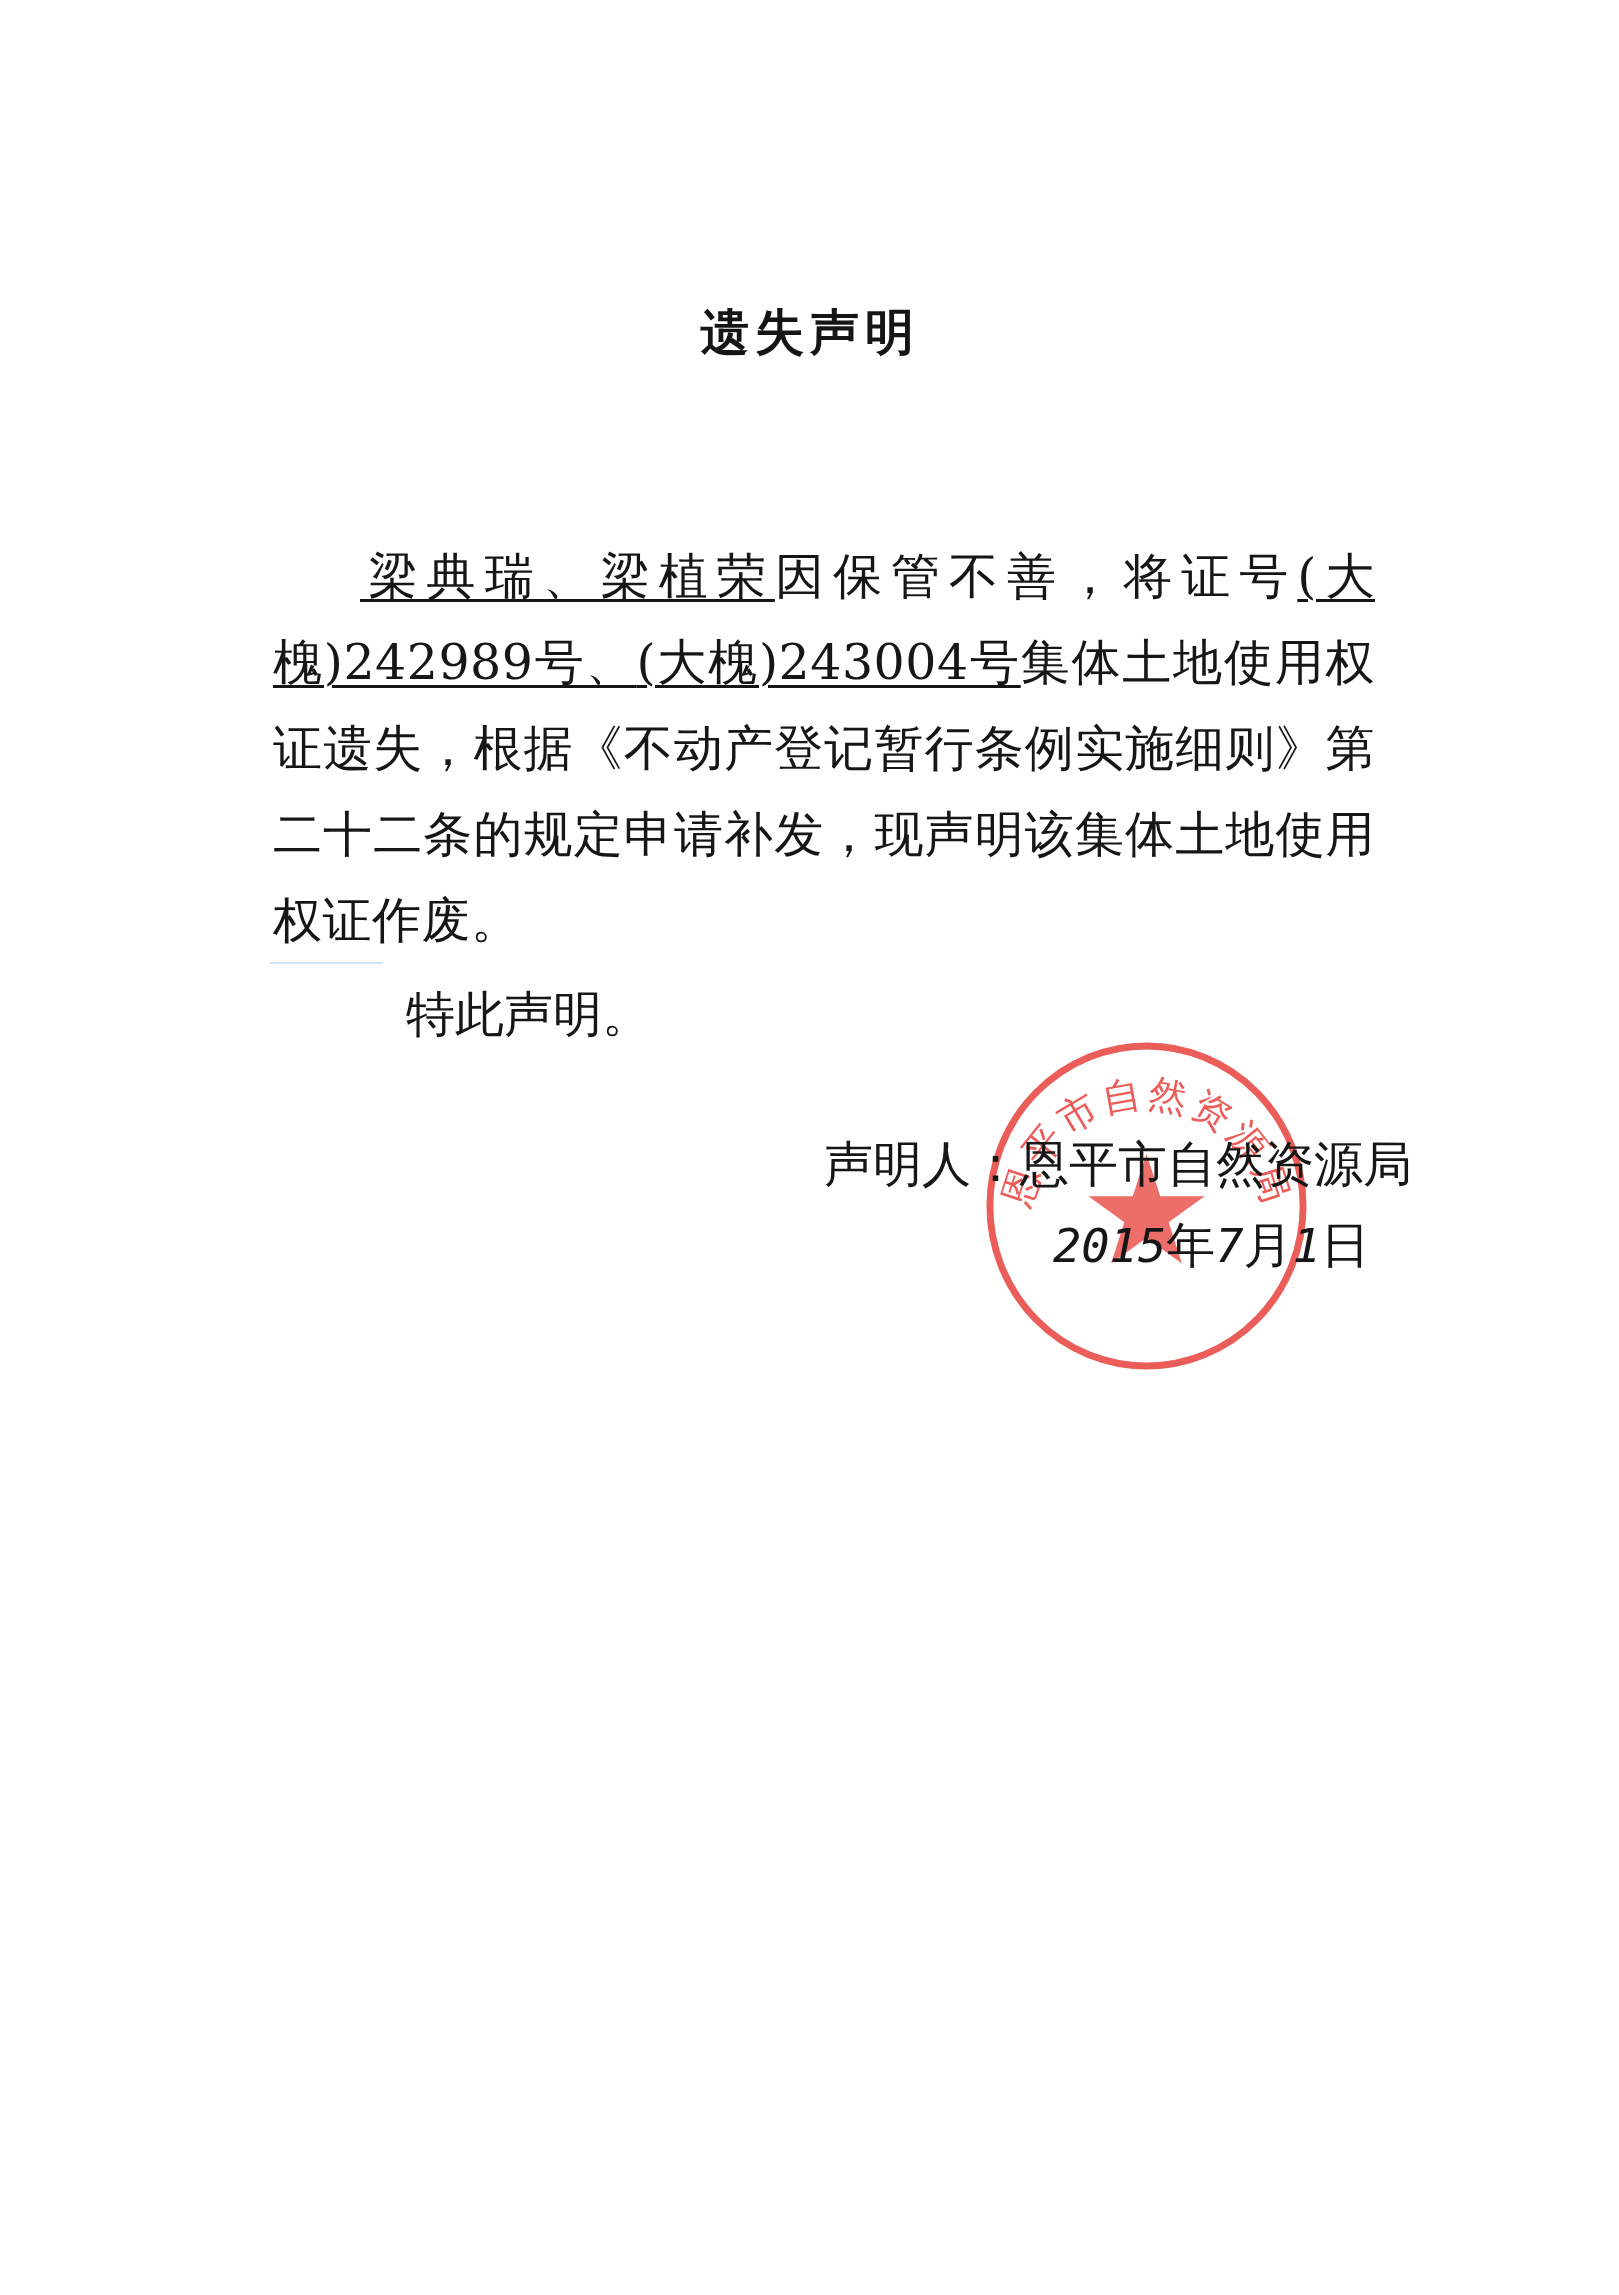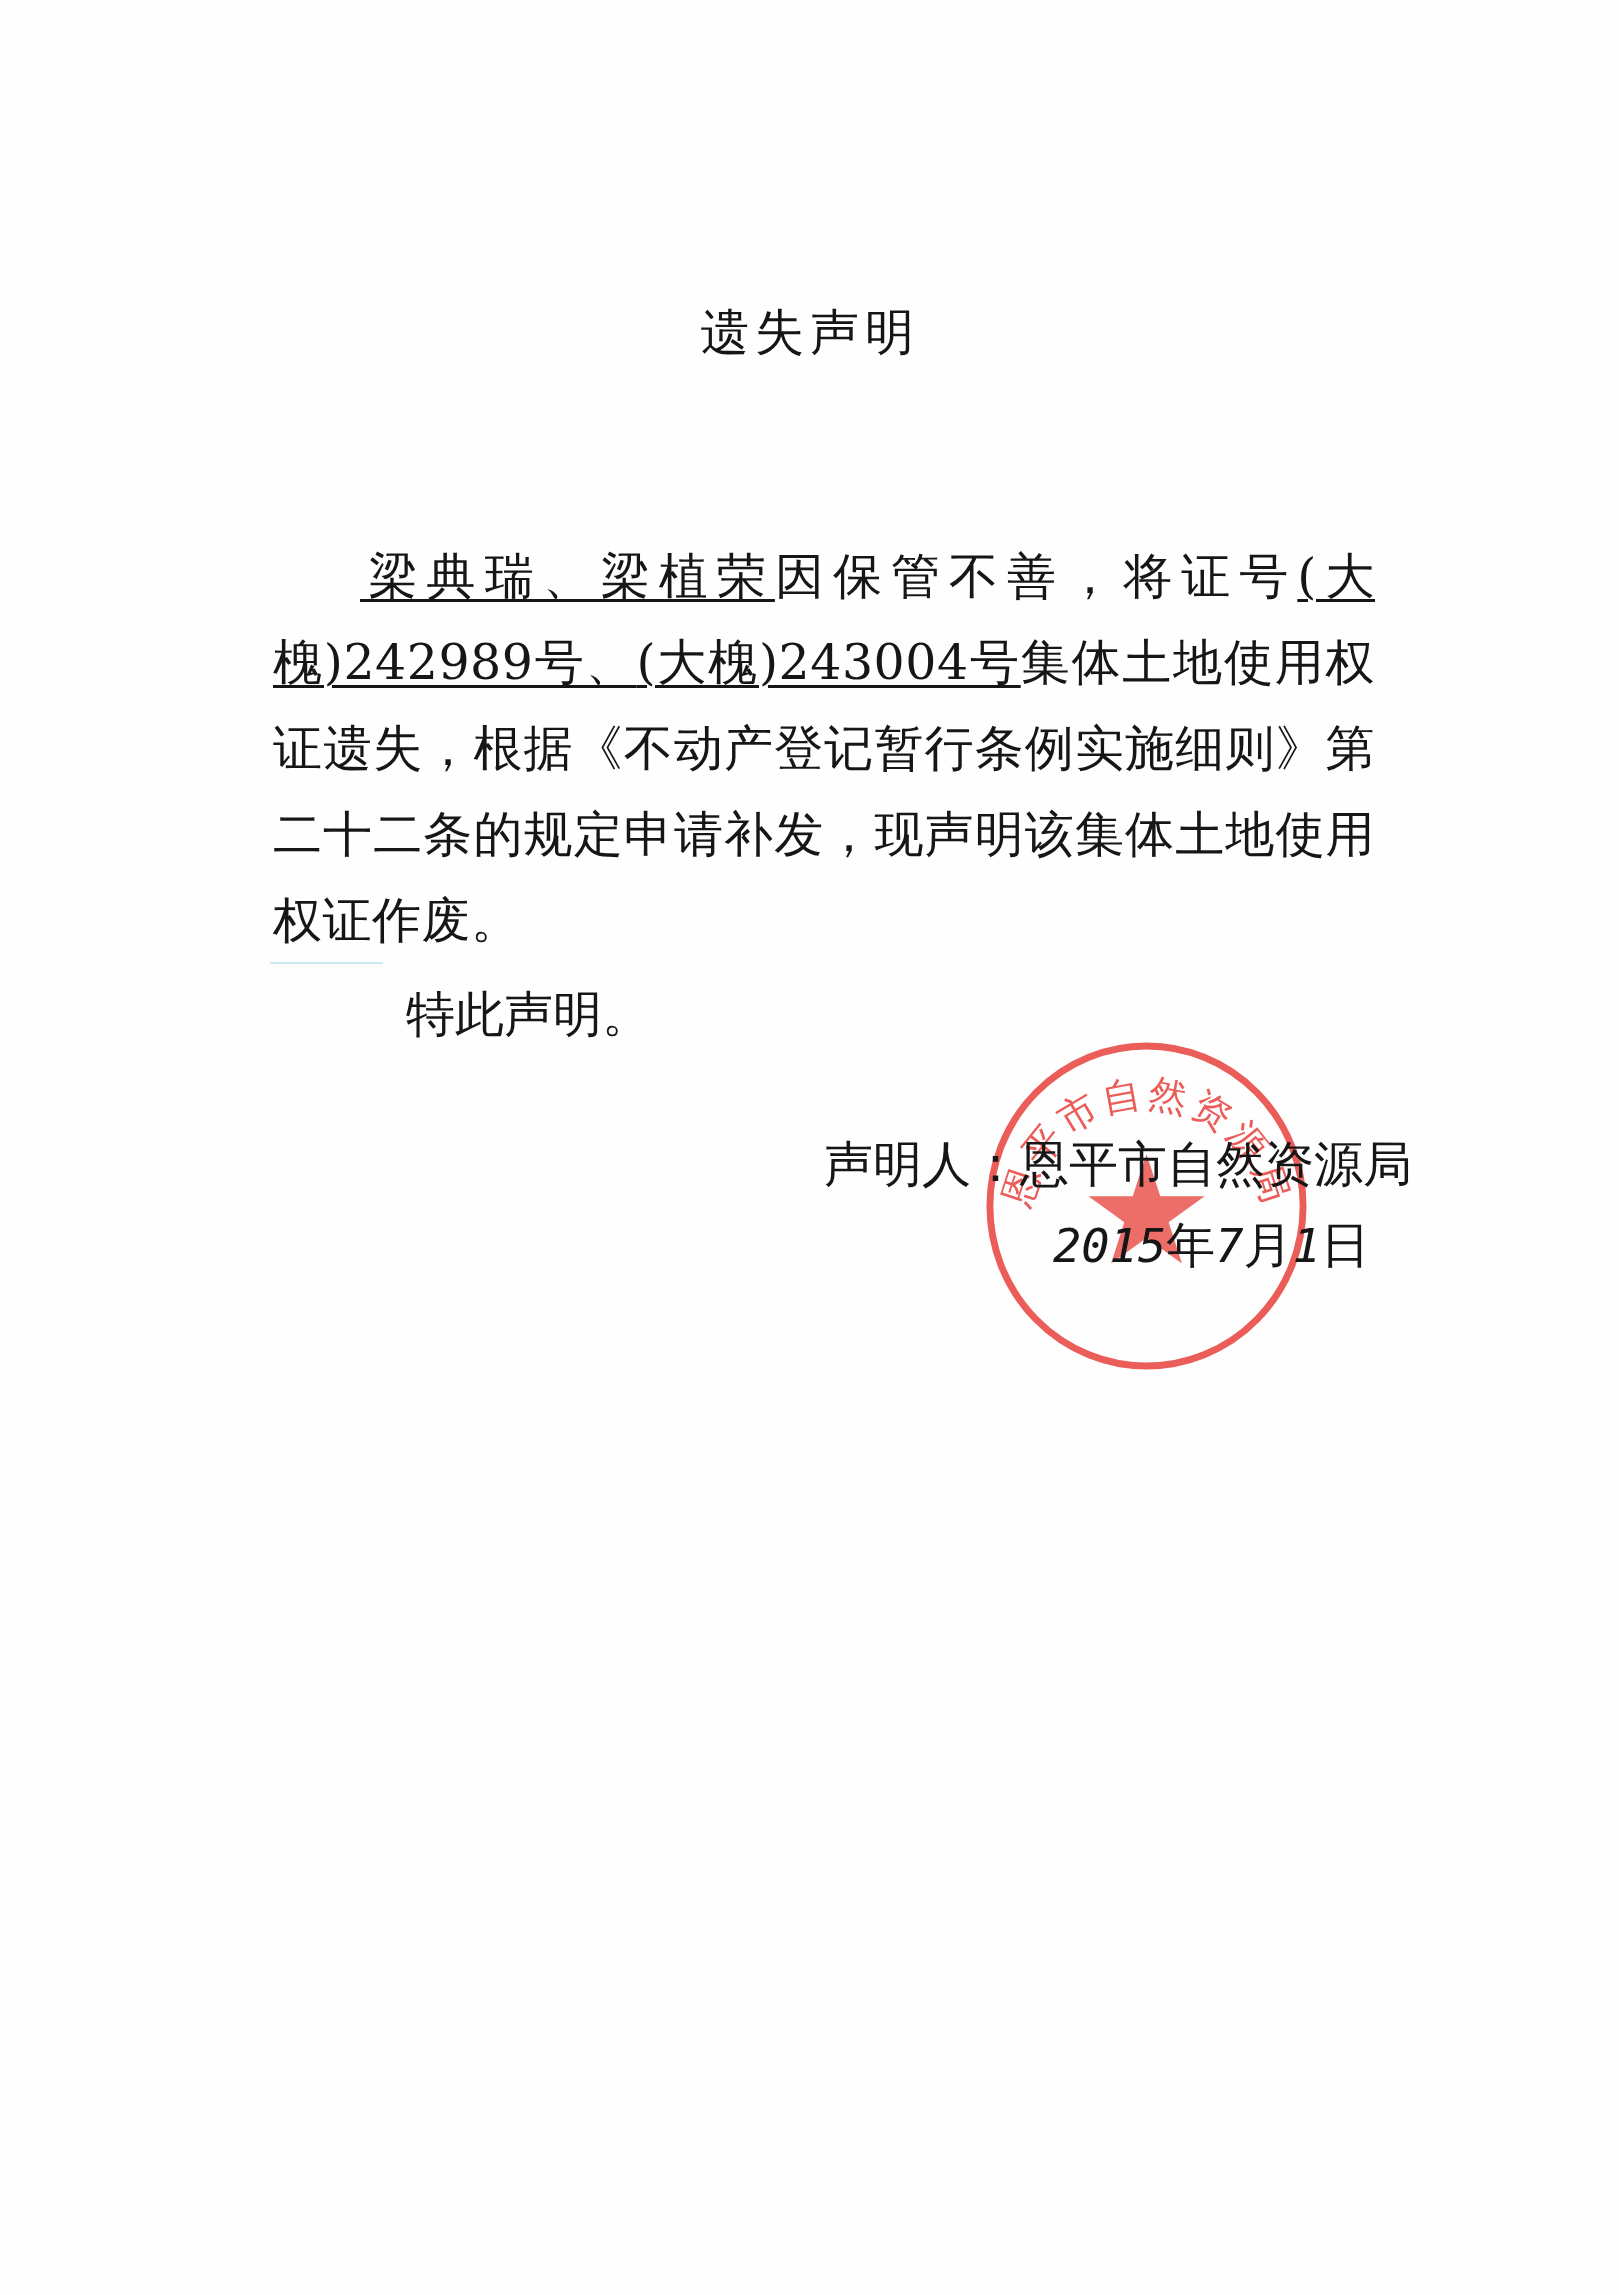--- a/index.html
+++ b/index.html
@@ -4,21 +4,21 @@
   <style>
     html, body { margin: 0; padding: 0; background: #ffffff; }
     body {
       width: 1620px; height: 2295px; position: relative; overflow: hidden;
       font-family: "DejaVu Serif", "Liberation Serif", serif;
       color: #1a1a1a;
     }
     .page { position: absolute; inset: 0; background: #fefefe; }
     .title {
       position: absolute; left: 0; width: 100%; top: 300px;
-      text-align: center; font-size: 49px; font-weight: normal;
+      text-align: center; font-size: 49px; font-weight: bold;
       letter-spacing: 5.9px; color: #151515;
       font-family: "DejaVu Sans", "Liberation Sans", sans-serif;
     }
     .body-text {
       position: absolute; left: 273px; width: 1102px; top: 534px;
       font-size: 49px; line-height: 86px; color: #161616;
       text-align: justify; letter-spacing: 0.5px;
     }
     .indent { display: inline-block; width: 87px; }
     .u { text-decoration: underline; text-decoration-thickness: 2.5px; text-underline-offset: 5.9px; }

